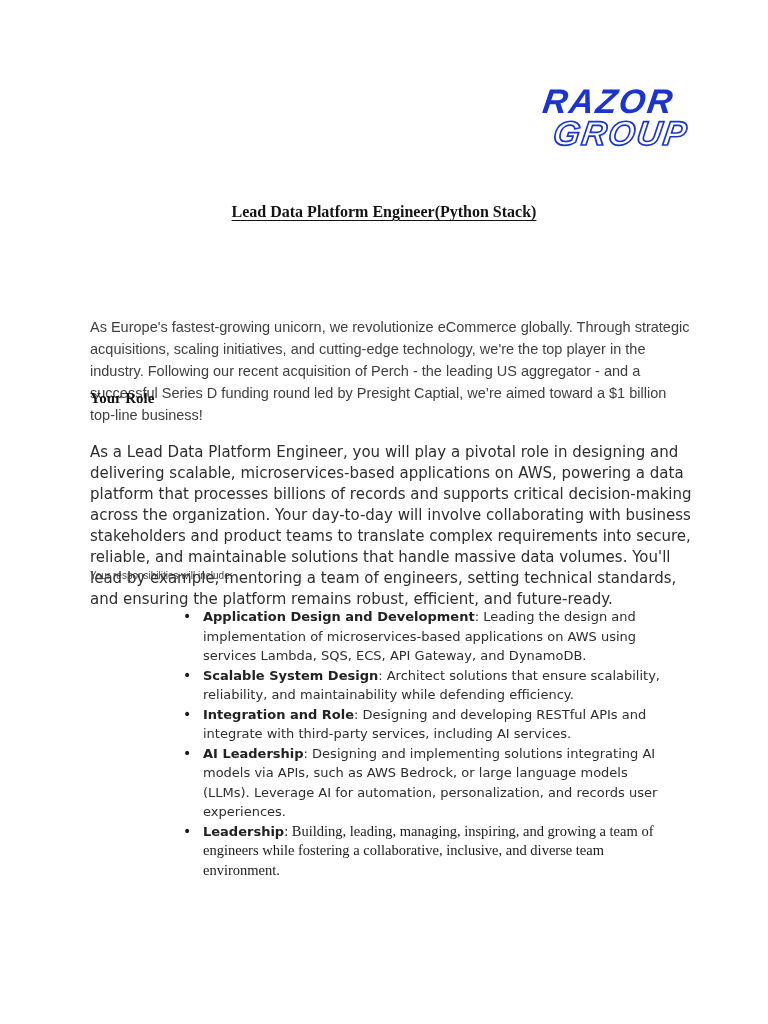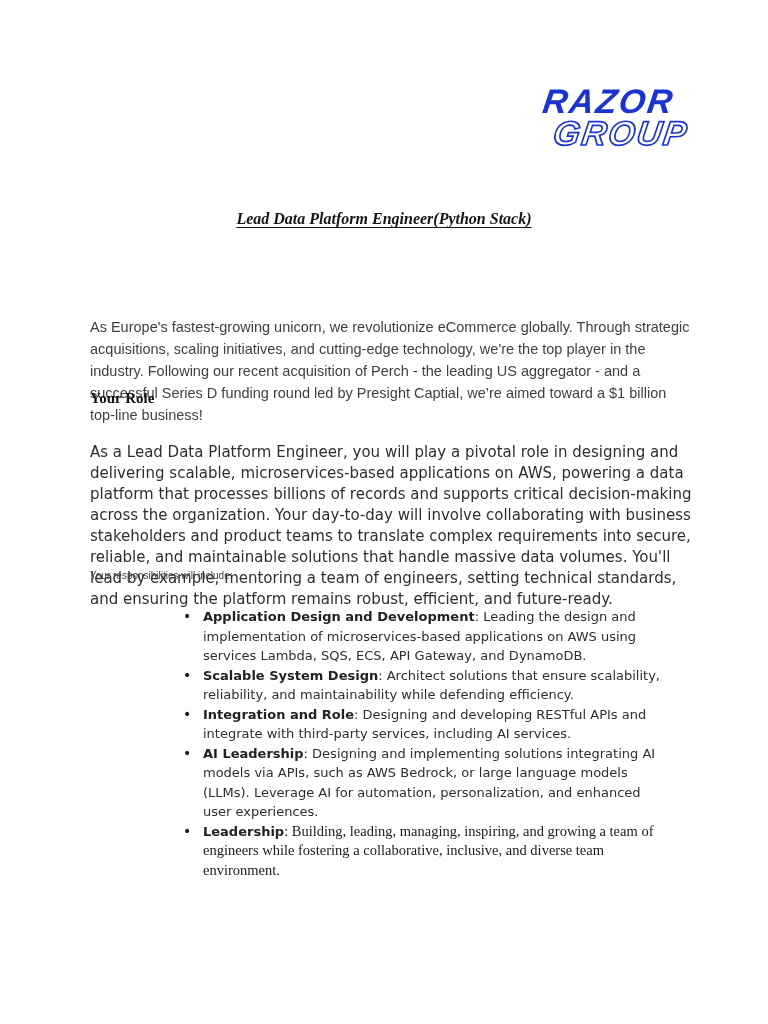--- a/index.html
+++ b/index.html
@@ -45,30 +45,29 @@
     letter-spacing: 2px;
     color: #ffffff;
     -webkit-text-stroke: 1.7px #1b34cf;
     text-shadow: 0 0 0 #1b34cf;
   }
 
   
   .doc-title {
     position: absolute;
     left: 0;
-    top: 210px;
+    top: 203px;
     width: 768px;
     text-align: center;
     font-family: "Liberation Serif", serif;
     font-weight: 700;
     font-size: 16px;
     color: #141414;
     text-decoration: underline;
     text-underline-offset: 3px;
-    font-style: italic;
   }
 
   
   .intro-paragraph {
     position: absolute;
     left: 90px;
     top: 272px;
     width: 600px;
     font-family: "Liberation Sans", sans-serif;
     font-size: 14.5px;
@@ -167,20 +166,20 @@
   <li>
         <span class="item-label">Application Design and Development</span><span class="item-text">: Leading the design and implementation of microservices-based applications on AWS using services Lambda, SQS, ECS, API Gateway, and DynamoDB.</span>
       </li>
       <li>
         <span class="item-label">Scalable System Design</span><span class="item-text">: Architect solutions that ensure scalability, reliability, and maintainability while defending efficiency.</span>
       </li>
       <li>
         <span class="item-label">Integration and Role</span><span class="item-text">: Designing and developing RESTful APIs and integrate with third-party services, including AI services.</span>
       </li>
       <li>
-        <span class="item-label">AI Leadership</span><span class="item-text">: Designing and implementing solutions integrating AI models via APIs, such as AWS Bedrock, or large language models (LLMs). Leverage AI for automation, personalization, and enhanced user experiences.</span>
+        <span class="item-label">AI Leadership</span><span class="item-text">: Designing and implementing solutions integrating AI models via APIs, such as AWS Bedrock, or large language models (LLMs). Leverage AI for automation, personalization, and records user experiences.</span>
       </li>
       <li class="serif-body">
         <span class="item-label">Leadership</span><span class="item-text">: Building, leading, managing, inspiring, and growing a team of engineers while fostering a collaborative, inclusive, and diverse team environment.</span>
       </li>
     </ul>
 
 </div>
 
 </body></html>

